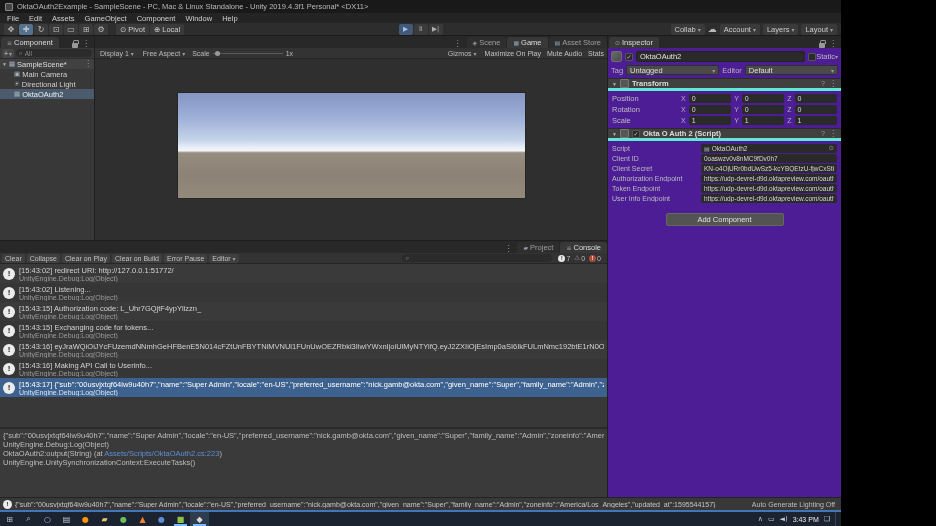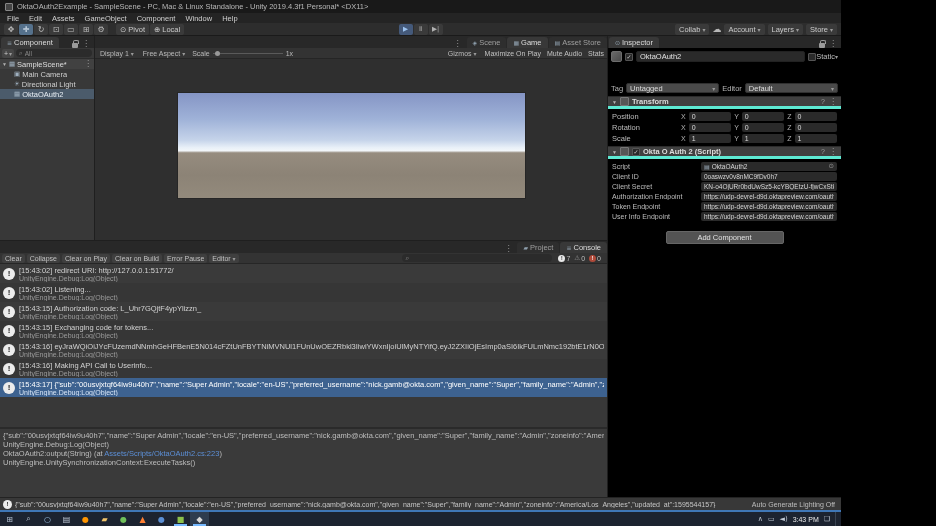--- a/index.html
+++ b/index.html
@@ -76,29 +76,29 @@
   .log-icon{width:12px;height:12px;border-radius:50%;background:#ececec;color:#1a1a1a;font-weight:bold;font-size:8px;display:flex;align-items:center;justify-content:center;flex:0 0 12px}
   .log-lines{min-width:0;flex:1}
   .log-msg{font-size:7.5px;color:#d2d2d2;white-space:nowrap;overflow:hidden}
   .log-trace{font-size:7px;color:#9a9a9a;white-space:nowrap;overflow:hidden}
   .log-entry.selected .log-msg{color:#fff}
   .log-entry.selected .log-trace{color:#d5e3f5}
   .console-detail{height:70px;flex:0 0 70px;border-top:2px solid #2a2a2a;background:#3a3a3a;padding:2px 3px;overflow:hidden}
   .detail-line{font-size:7.5px;line-height:9px;color:#bdbdbd;white-space:nowrap;overflow:hidden}
   .trace-link{color:#5c8fd6}
   
-  .inspector{width:233px;flex:0 0 233px;background:#000000;display:flex;flex-direction:column;font-size:7.5px;min-width:0}
+  .inspector{width:233px;flex:0 0 233px;background:#4c1d95;display:flex;flex-direction:column;font-size:7.5px;min-width:0}
   .insp-head{padding:3px 3px 3px}
   .go-row{display:flex;align-items:center;gap:3px}
   .go-icon{width:11px;height:11px;border:1px solid #6d6d6d;background:linear-gradient(135deg,#6a6a6a 0%,#4a4a4a 100%);border-radius:2px;flex:0 0 11px}
   .checkbox{width:8px;height:8px;background:#2a2a2a;border:1px solid #555;display:flex;align-items:center;justify-content:center;font-size:6px;color:#cfcfcf;border-radius:1px;flex:0 0 8px}
   .checkbox.empty{color:transparent}
   .name-field{flex:1;height:11px;background:#2a2a2a;border:1px solid #222;border-radius:2px;display:flex;align-items:center;padding:0 3px;color:#e2e2e2;min-width:0}
   .static-group{display:flex;align-items:center;gap:0;color:#bbb;white-space:nowrap}
-  .taglayer{display:flex;align-items:center;gap:3px;margin-top:21px}
+  .taglayer{display:flex;align-items:center;gap:3px;margin-top:3px}
   .tl-label{color:#b5b5b5;white-space:nowrap}
   .tl-dd{flex:1;height:10px;background:#4a4a4a;border:1px solid #303030;border-radius:2px;display:flex;align-items:center;justify-content:space-between;padding:0 3px;color:#ddd;min-width:0}
   .comp-header{height:13px;background:#404040;border-top:1px solid #2b2b2b;border-bottom:3px solid #5eead4;display:flex;align-items:center;gap:3px;padding:0 4px;font-weight:bold;color:#dedede;flex:0 0 13px}
   .comp-arrow{font-size:5px;color:#b5b5b5}
   .comp-ico{width:9px;height:9px;border:1px solid #777;background:#565656;border-radius:1px;flex:0 0 9px}
   .comp-right{margin-left:auto;display:flex;gap:4px;font-weight:normal;color:#9d9d9d;align-items:center}
   .help-ico{font-size:7px;color:#9d9d9d}
   .t-grid{padding:2px 4px}
   .t-row{display:flex;align-items:center;gap:3px;height:11px}
   .t-label{width:66px;flex:0 0 66px;color:#bdbdbd}
@@ -183,21 +183,21 @@
       <span class="cloud-ico">☁</span>
       <span class="tb-btn">
           <span>Account</span>
           <span class="dd-arrow">▾</span>
         </span>
       <span class="tb-btn">
           <span>Layers</span>
           <span class="dd-arrow">▾</span>
         </span>
       <span class="tb-btn">
-          <span>Store</span>
+          <span>Layout</span>
           <span class="dd-arrow">▾</span>
         </span>
     </div>
   </div>
 
   <div class="body-row">
     <div class="left-col">
       <div class="top-row">
 
         <div class="hierarchy">

